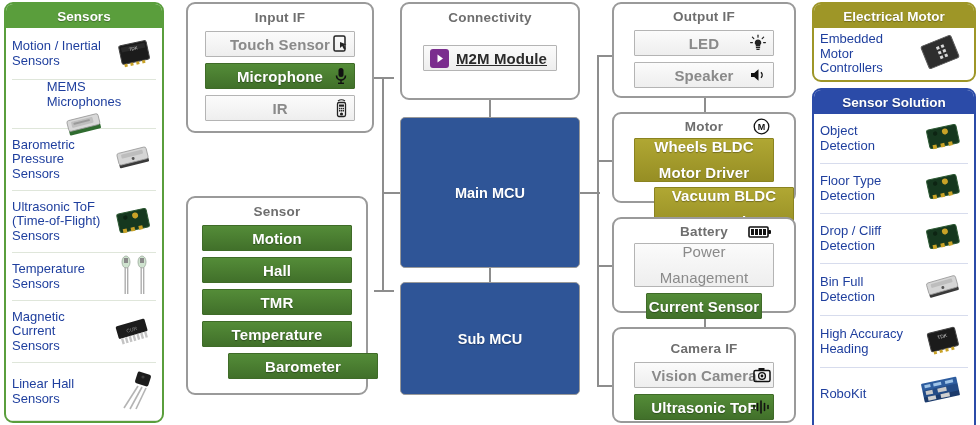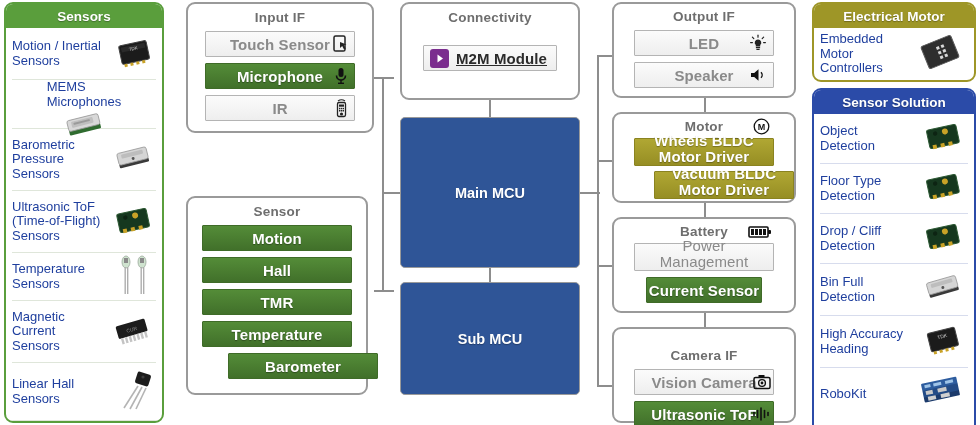--- a/index.html
+++ b/index.html
@@ -15,21 +15,21 @@
   .pill{height:26px;border-radius:1px;box-sizing:border-box;display:flex;
         align-items:center;justify-content:center;position:relative;
         font-size:15px;font-weight:bold;letter-spacing:.1px;margin:0 auto;}
   .pill.grey{background:linear-gradient(#fbfbfb,#eeeeee);border:1.5px solid #b4b4b4;color:#8a8a8a;}
   .pill.green{background:linear-gradient(#548c38,#41702a);border:1.5px solid #3f6b28;color:#fff;
               text-shadow:0 1px 1px rgba(0,0,0,.35);}
   .pill.olive{background:linear-gradient(#b0a733,#968e24);border:1.5px solid #8a8320;color:#fff;
               text-shadow:0 1px 1px rgba(0,0,0,.3);line-height:1.05;flex-direction:column;}
   .pill .ic{position:absolute;right:6px;top:50%;transform:translateY(-50%);
             display:flex;align-items:center;}
-  .pill.two{height:28px;flex-direction:column;justify-content:flex-end;line-height:1.08;}
+  .pill.two{height:44px;flex-direction:column;justify-content:space-between;line-height:1.08;}
 
   
   .mcu{position:absolute;background:#2f5597;border:1.5px solid #9a9a9a;border-radius:5px;
        color:#fff;font-size:14.5px;font-weight:bold;display:flex;align-items:center;
        justify-content:center;box-sizing:border-box;text-shadow:0 1px 1px rgba(0,0,0,.3);}
 
   
   .card{position:absolute;border:2px solid;border-radius:9px;background:#fff;box-sizing:border-box;overflow:hidden;}
   .card-head{height:24px;display:flex;align-items:center;justify-content:center;
              color:#fff;font-size:13.5px;font-weight:bold;text-shadow:0 1px 1px rgba(0,0,0,.3);}
@@ -362,21 +362,21 @@
   <div class="pill grey two" style="width:140px;margin-top:4px;font-weight:normal;">
     <span>Power</span>
     <span>Management</span>
   </div>
   <div class="pill green" style="width:116px;margin-top:6px;">
     <span>Current Sensor</span>
   </div>
 </div>
 
 <div class="panel" style="left:612px;top:327px;width:184px;height:96px;">
-  <div class="panel-title" style="margin-top:19px;">Camera IF</div>
+  <div class="panel-title" style="margin-top:12px;">Camera IF</div>
   <div class="pill grey" style="width:140px;margin-top:6px;">
     <span>Vision Camera</span>
     <span class="ic" style="right:2px;">
       <svg width="18" height="16" viewBox="0 0 18 16">
         <rect x="1" y="3.5" width="16" height="11" rx="1.6" fill="none" stroke="#111" stroke-width="1.5"></rect>
         <rect x="5.5" y="1" width="6" height="2.6" fill="#111"></rect>
         <circle cx="9" cy="9" r="3.4" fill="none" stroke="#111" stroke-width="1.4"></circle>
         <circle cx="9" cy="9" r="1.4" fill="#111"></circle>
       </svg>
     </span>

